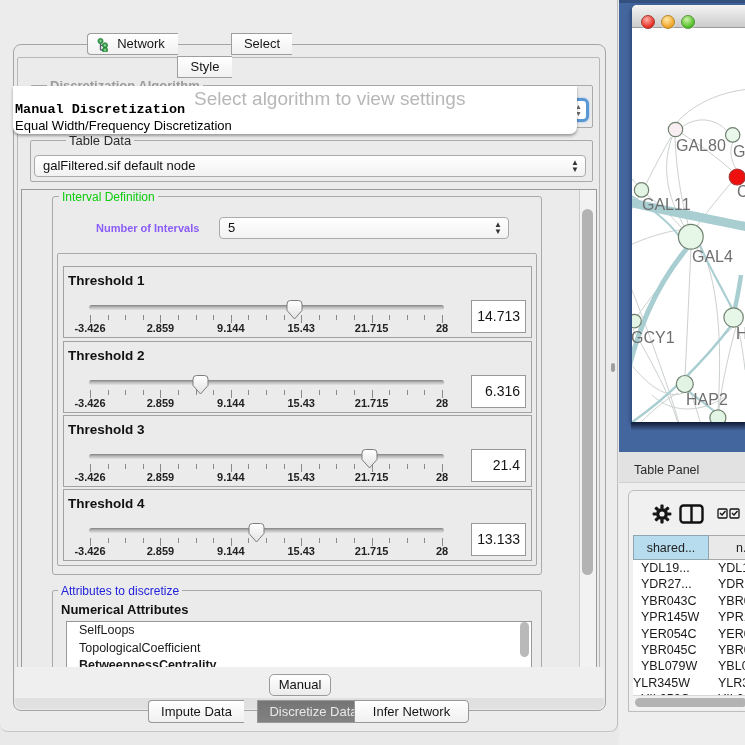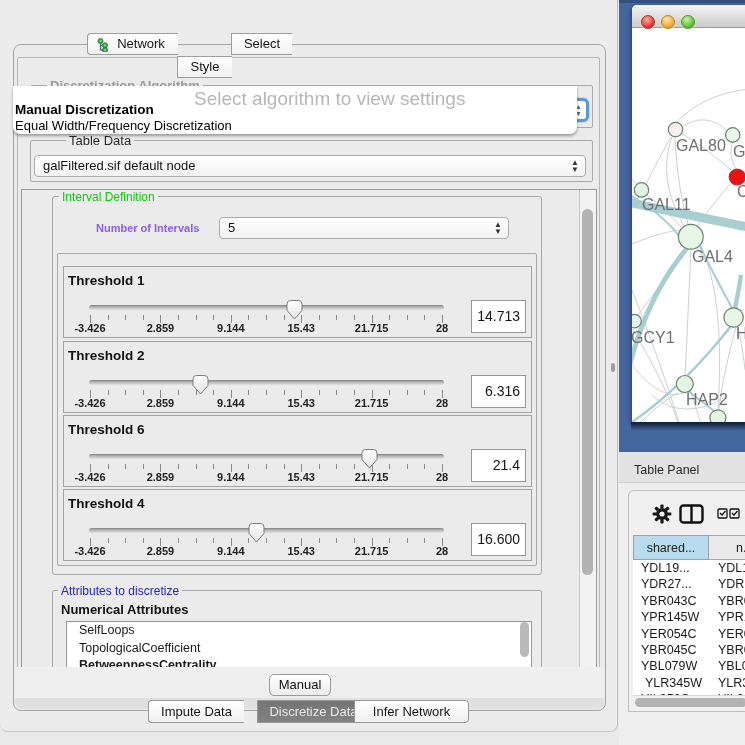--- a/index.html
+++ b/index.html
@@ -143,21 +143,21 @@
                 <defs>
                   <linearGradient id="tg1" x1="0" y1="0" x2="0" y2="1">
                     <stop offset="0" stop-color="#ffffff"></stop>
                     <stop offset="1" stop-color="#e2e2e2"></stop>
                   </linearGradient>
                 </defs>
               </svg>
               <div class="vbox">6.316</div>
             </div>
             <div class="tbox" style="top: 225px;">
-              <div class="lbl">Threshold 6</div>
+              <div class="lbl">Threshold 3</div>
               <div class="groove"></div>
               <div class="minor"></div>
               <div class="majtick" style="left:26px"></div>
               <div class="ticklab" style="left:-4px">-3.426</div>
               <div class="majtick" style="left:96.4px"></div>
               <div class="ticklab" style="left:66.4px">2.859</div>
               <div class="majtick" style="left:166.8px"></div>
               <div class="ticklab" style="left:136.8px">9.144</div>
               <div class="majtick" style="left:237.2px"></div>
               <div class="ticklab" style="left:207.2px">15.43</div>
@@ -194,21 +194,21 @@
               <div class="ticklab" style="left:348px">28</div>
               <svg class="thumb" style="left:184.4px" width="17" height="20" viewBox="0 0 17 20">
                 <path d="M1 4 a3.5 3.5 0 0 1 3.5-3.5 h8 a3.5 3.5 0 0 1 3.5 3.5 v6.5 l-7.5 8.5 l-7.5-8.5 z" fill="url(#tg3)" stroke="#7d7d7d" stroke-width="1"></path>
                 <defs>
                   <linearGradient id="tg3" x1="0" y1="0" x2="0" y2="1">
                     <stop offset="0" stop-color="#ffffff"></stop>
                     <stop offset="1" stop-color="#e2e2e2"></stop>
                   </linearGradient>
                 </defs>
               </svg>
-              <div class="vbox">16.600</div>
+              <div class="vbox">13.133</div>
             </div>
             <div class="group" style="left:30px;top:400px;width:488px;height:90px;"></div>
             <div class="gtitle" style="left:36px;top:394px;color:#2222dd;">Attributes to discretize</div>
             <div style="position:absolute;left:39px;top:412px;font-size:13px;font-weight:bold;color:#111;">Numerical Attributes</div>
             <div style="position:absolute;left:44px;top:431px;width:464px;height:46px;background:#fff;border:1px solid #999;font-size:12.5px;color:#1a1a1a;">
               <div style="position:absolute;left:12px;top:1px;">SelfLoops</div>
               <div style="position:absolute;left:12px;top:18.5px;">TopologicalCoefficient</div>
               <div style="position:absolute;left:12px;top:36px;font-weight:bold;">BetweennessCentrality</div>
               <div style="position:absolute;left:453px;top:0px;width:9px;height:35px;background:#b9b9b9;border-radius:5px;"></div>
             </div>
@@ -222,21 +222,21 @@
       <div style="position:absolute;left:255px;top:629px;width:60px;height:20px;border:1px solid #9b9b9b;border-radius:5px;background:linear-gradient(#ffffff,#ececec);font-size:13px;color:#111;text-align:center;line-height:20px;">Manual</div>
       <div style="position:absolute;left:1px;top:653px;width:589px;height:11px;background:#e0e0e0;border-radius:0 0 7px 7px;"></div>
     </div>
 
     <div class="btab" style="left:148px;width:95px;border-radius:4px 0 0 4px;">Impute Data</div>
     <div class="btab" style="left:257px;width:111px;background:linear-gradient(#757575,#828282);color:#e8e8e8;">Discretize Data</div>
     <div class="btab" style="left:354px;width:113px;border-radius:0 4px 4px 0;border-right:1px solid #989898;">Infer Network</div>
 
     <div id="popup">
       <div style="position:absolute;left:181px;top:2px;font-size:19px;color:#b7b7b7;">Select algorithm to view settings</div>
-      <div style="position:absolute;left:2px;top:16px;font-size:13.5px;font-weight:bold;color:#000;">Manual Discretization</div>
+      <div style="position:absolute;left:2px;top:16px;font-size:13.5px;font-weight:bold;color:#000;font-family:Liberation Mono, monospace;">Manual Discretization</div>
       <div style="position:absolute;left:2px;top:32px;font-size:13px;color:#000;">Equal Width/Frequency Discretization</div>
     </div>
   </div>
 
   <div style="position:absolute;left:611px;top:363px;width:4px;height:9px;background:#9f9f9f;border-radius:2px;"></div>
   <div id="bluebg"></div>
     <div style="position:absolute;left:619px;top:0;width:126px;height:3px;background:#33507e;"></div>
   <div style="position:absolute;left:631px;top:422px;width:114px;height:9px;background:linear-gradient(rgba(10,16,32,0.8),rgba(40,60,100,0));"></div>
   <div id="netwin">
     <div id="nettitle">
@@ -353,21 +353,21 @@
             <div style="position:absolute;left:8px;top:33.8px">YBR043C</div>
             <div style="position:absolute;left:85px;top:33.8px">YBR0</div>
             <div style="position:absolute;left:8px;top:50.199999999999996px">YPR145W</div>
             <div style="position:absolute;left:85px;top:50.199999999999996px">YPR1</div>
             <div style="position:absolute;left:8px;top:66.6px">YER054C</div>
             <div style="position:absolute;left:85px;top:66.6px">YER0</div>
             <div style="position:absolute;left:8px;top:83px">YBR045C</div>
             <div style="position:absolute;left:85px;top:83px">YBR0</div>
             <div style="position:absolute;left:8px;top:99.39999999999999px">YBL079W</div>
             <div style="position:absolute;left:85px;top:99.39999999999999px">YBL0</div>
-            <div style="position:absolute;left:12px;top:115.79999999999998px">YLR345W</div>
+            <div style="position:absolute;left:0;top:115.79999999999998px">YLR345W</div>
             <div style="position:absolute;left:85px;top:115.79999999999998px">YLR3</div>
             <div style="position:absolute;left:8px;top:132.2px">YIL052C</div>
             <div style="position:absolute;left:85px;top:132.2px">YIL0</div>
           </div>
       </div>
       <div style="position:absolute;left:4px;top:204px;width:113px;height:13px;background:#f2f2f2;border-top:1px solid #d8d8d8;"></div>
         <div style="position:absolute;left:6px;top:207px;width:112px;height:9px;background:#b3b3b3;border-radius:5px;"></div>
     </div>
   </div>
 </div>

